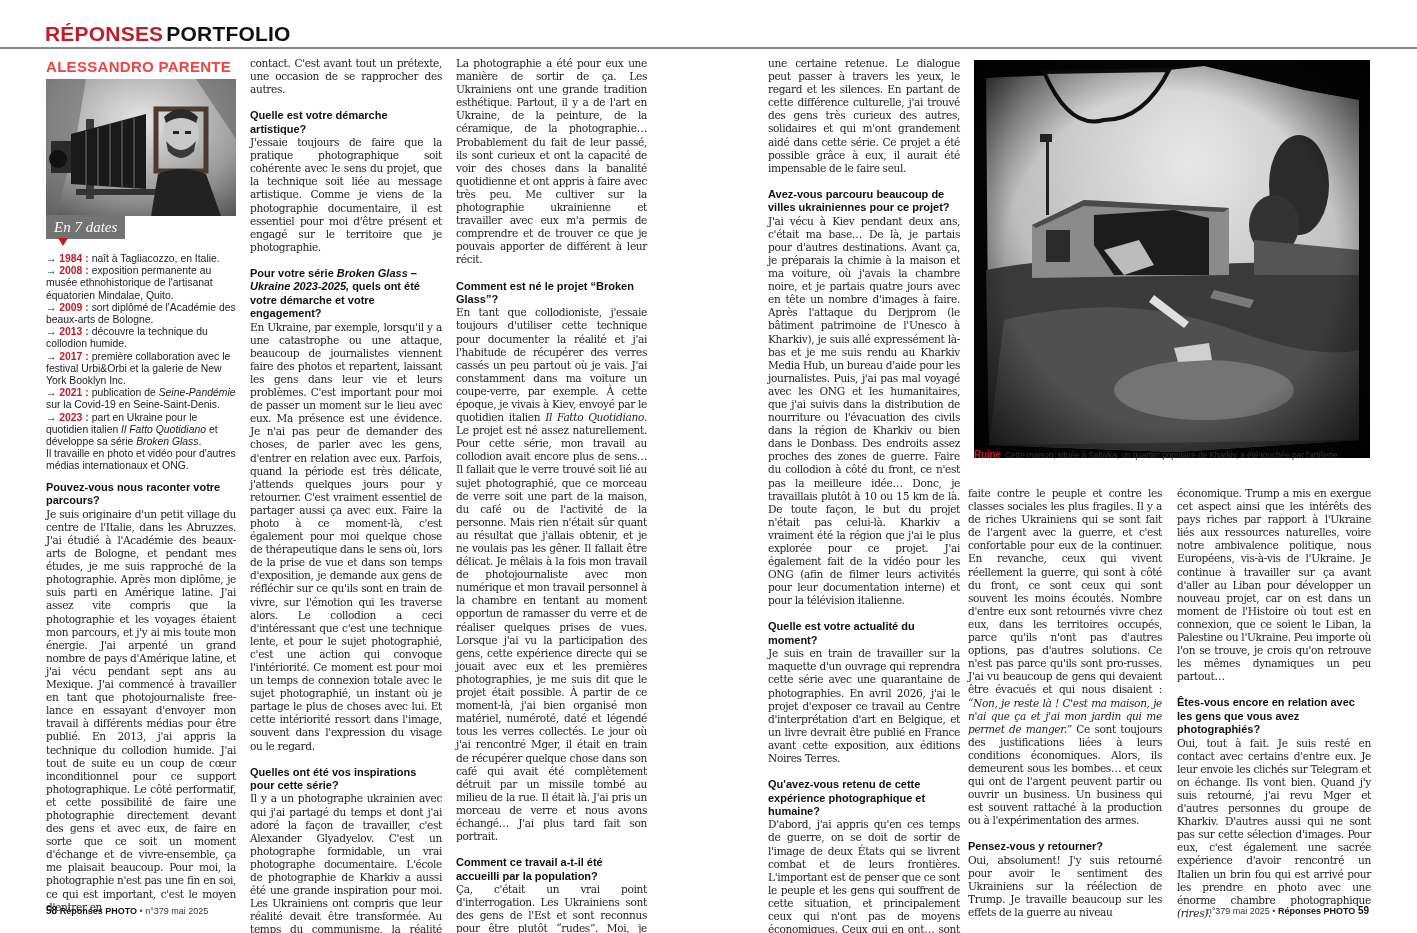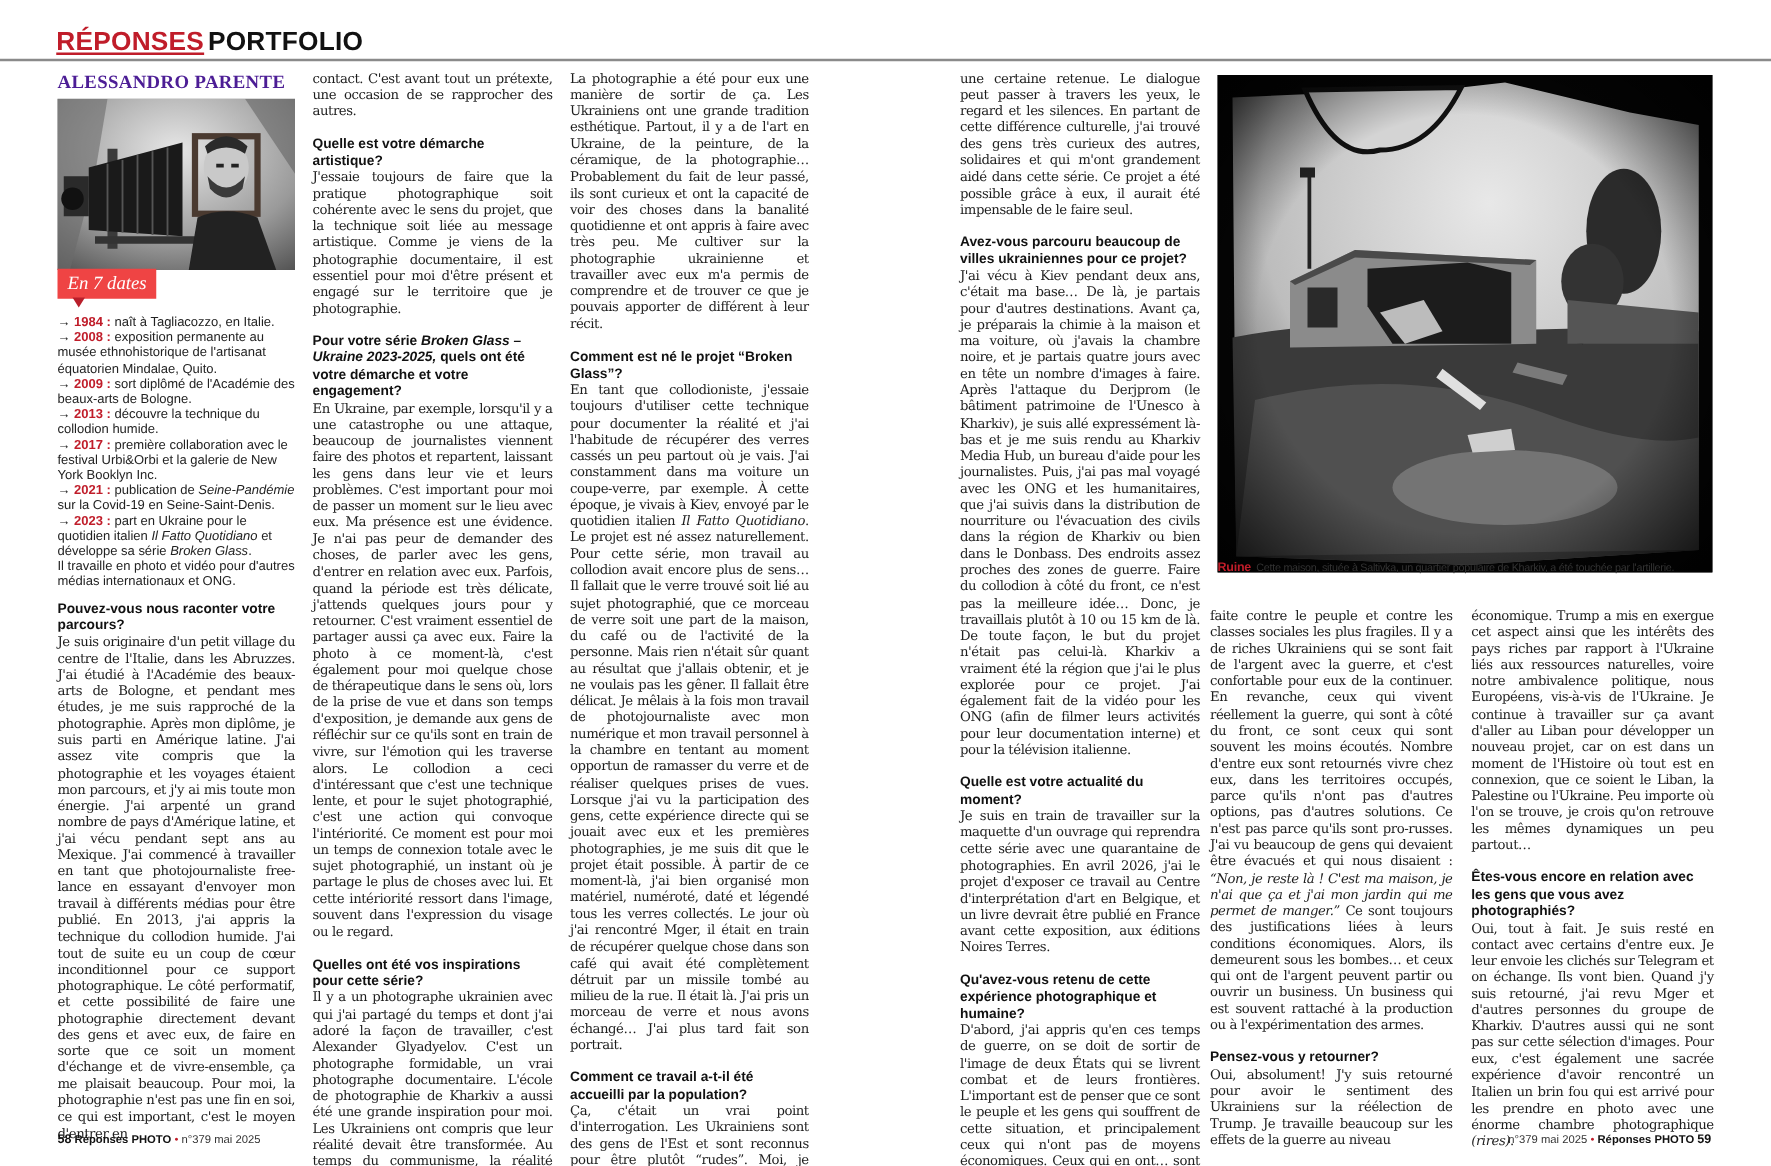--- a/index.html
+++ b/index.html
@@ -1,26 +1,26 @@
 <!DOCTYPE html>
 <html><head>
 <meta charset="utf-8">
 <style>
   * { box-sizing: border-box; margin: 0; padding: 0; }
   html, body { width: 1417px; height: 933px; background: #fff; overflow: hidden; }
   body { position: relative; font-family: "DejaVu Serif", serif; color: #1a1a1a; }
 
   .header { position: absolute; left: 45px; top: 22px; font-family: "Liberation Sans", sans-serif; font-weight: 900; font-size: 21px; letter-spacing: 0.2px; line-height: 24px; }
-  .header .red { color: #c01d2a; text-decoration: underline; }
+  .header .red { color: #c01d2a; }
   .header .black { color: #111; margin-left: 3px; }
   .top-rule { position: absolute; left: 0; top: 47px; width: 1417px; height: 2px; background: #8a8a8a; }
 
-  .author { position: absolute; left: 46px; top: 58px; width: 188px; font-family: Liberation Serif, serif; font-weight: 900; font-size: 15px; letter-spacing: 0.3px; color: #4c1d95; white-space: nowrap; }
+  .author { position: absolute; left: 46px; top: 58px; width: 188px; font-family: Liberation Sans, sans-serif; font-weight: 900; font-size: 15px; letter-spacing: 0.3px; color: #ef4444; white-space: nowrap; }
   .portrait { position: absolute; left: 46px; top: 79px; width: 190px; height: 137px; overflow: hidden; background: #777; }
-  .dates-tag { position: absolute; left: 46px; top: 215px; height: 24px; padding: 0 8px; background: #ef4444; color: #fff; font-family: "Liberation Serif", serif; font-style: italic; font-size: 15px; line-height: 24px; }
+  .dates-tag { position: absolute; left: 46px; top: 215px; height: 24px; padding: 0 8px; background: #737373; color: #fff; font-family: "Liberation Serif", serif; font-style: italic; font-size: 15px; line-height: 24px; }
   .dates-tag-pointer { position: absolute; left: 58px; top: 238px; width: 0; height: 0; border-left: 5px solid transparent; border-right: 5px solid transparent; border-top: 8px solid #b91f2b; }
 
   .timeline { position: absolute; left: 46px; top: 253px; width: 190px; font-family: "Liberation Sans", sans-serif; font-size: 10.4px; line-height: 12.2px; color: #222; }
   .timeline .year { color: #c01d2a; font-weight: bold; }
   .timeline .arrow { font-weight: bold; color: #222; }
   .timeline i { font-style: italic; }
 
   .col { position: absolute; width: 195px; font-size: 10.6px; line-height: 13.1px; text-align: justify; hyphens: auto; color: #1d1d1d; font-family: "DejaVu Serif", serif; letter-spacing: -0.35px; }
   .col p { margin: 0; }
   .col .q { font-family: "Liberation Sans", sans-serif; font-weight: bold; font-size: 11px; line-height: 13.4px; text-align: left; letter-spacing: 0; color: #111; margin-top: 13px; }

